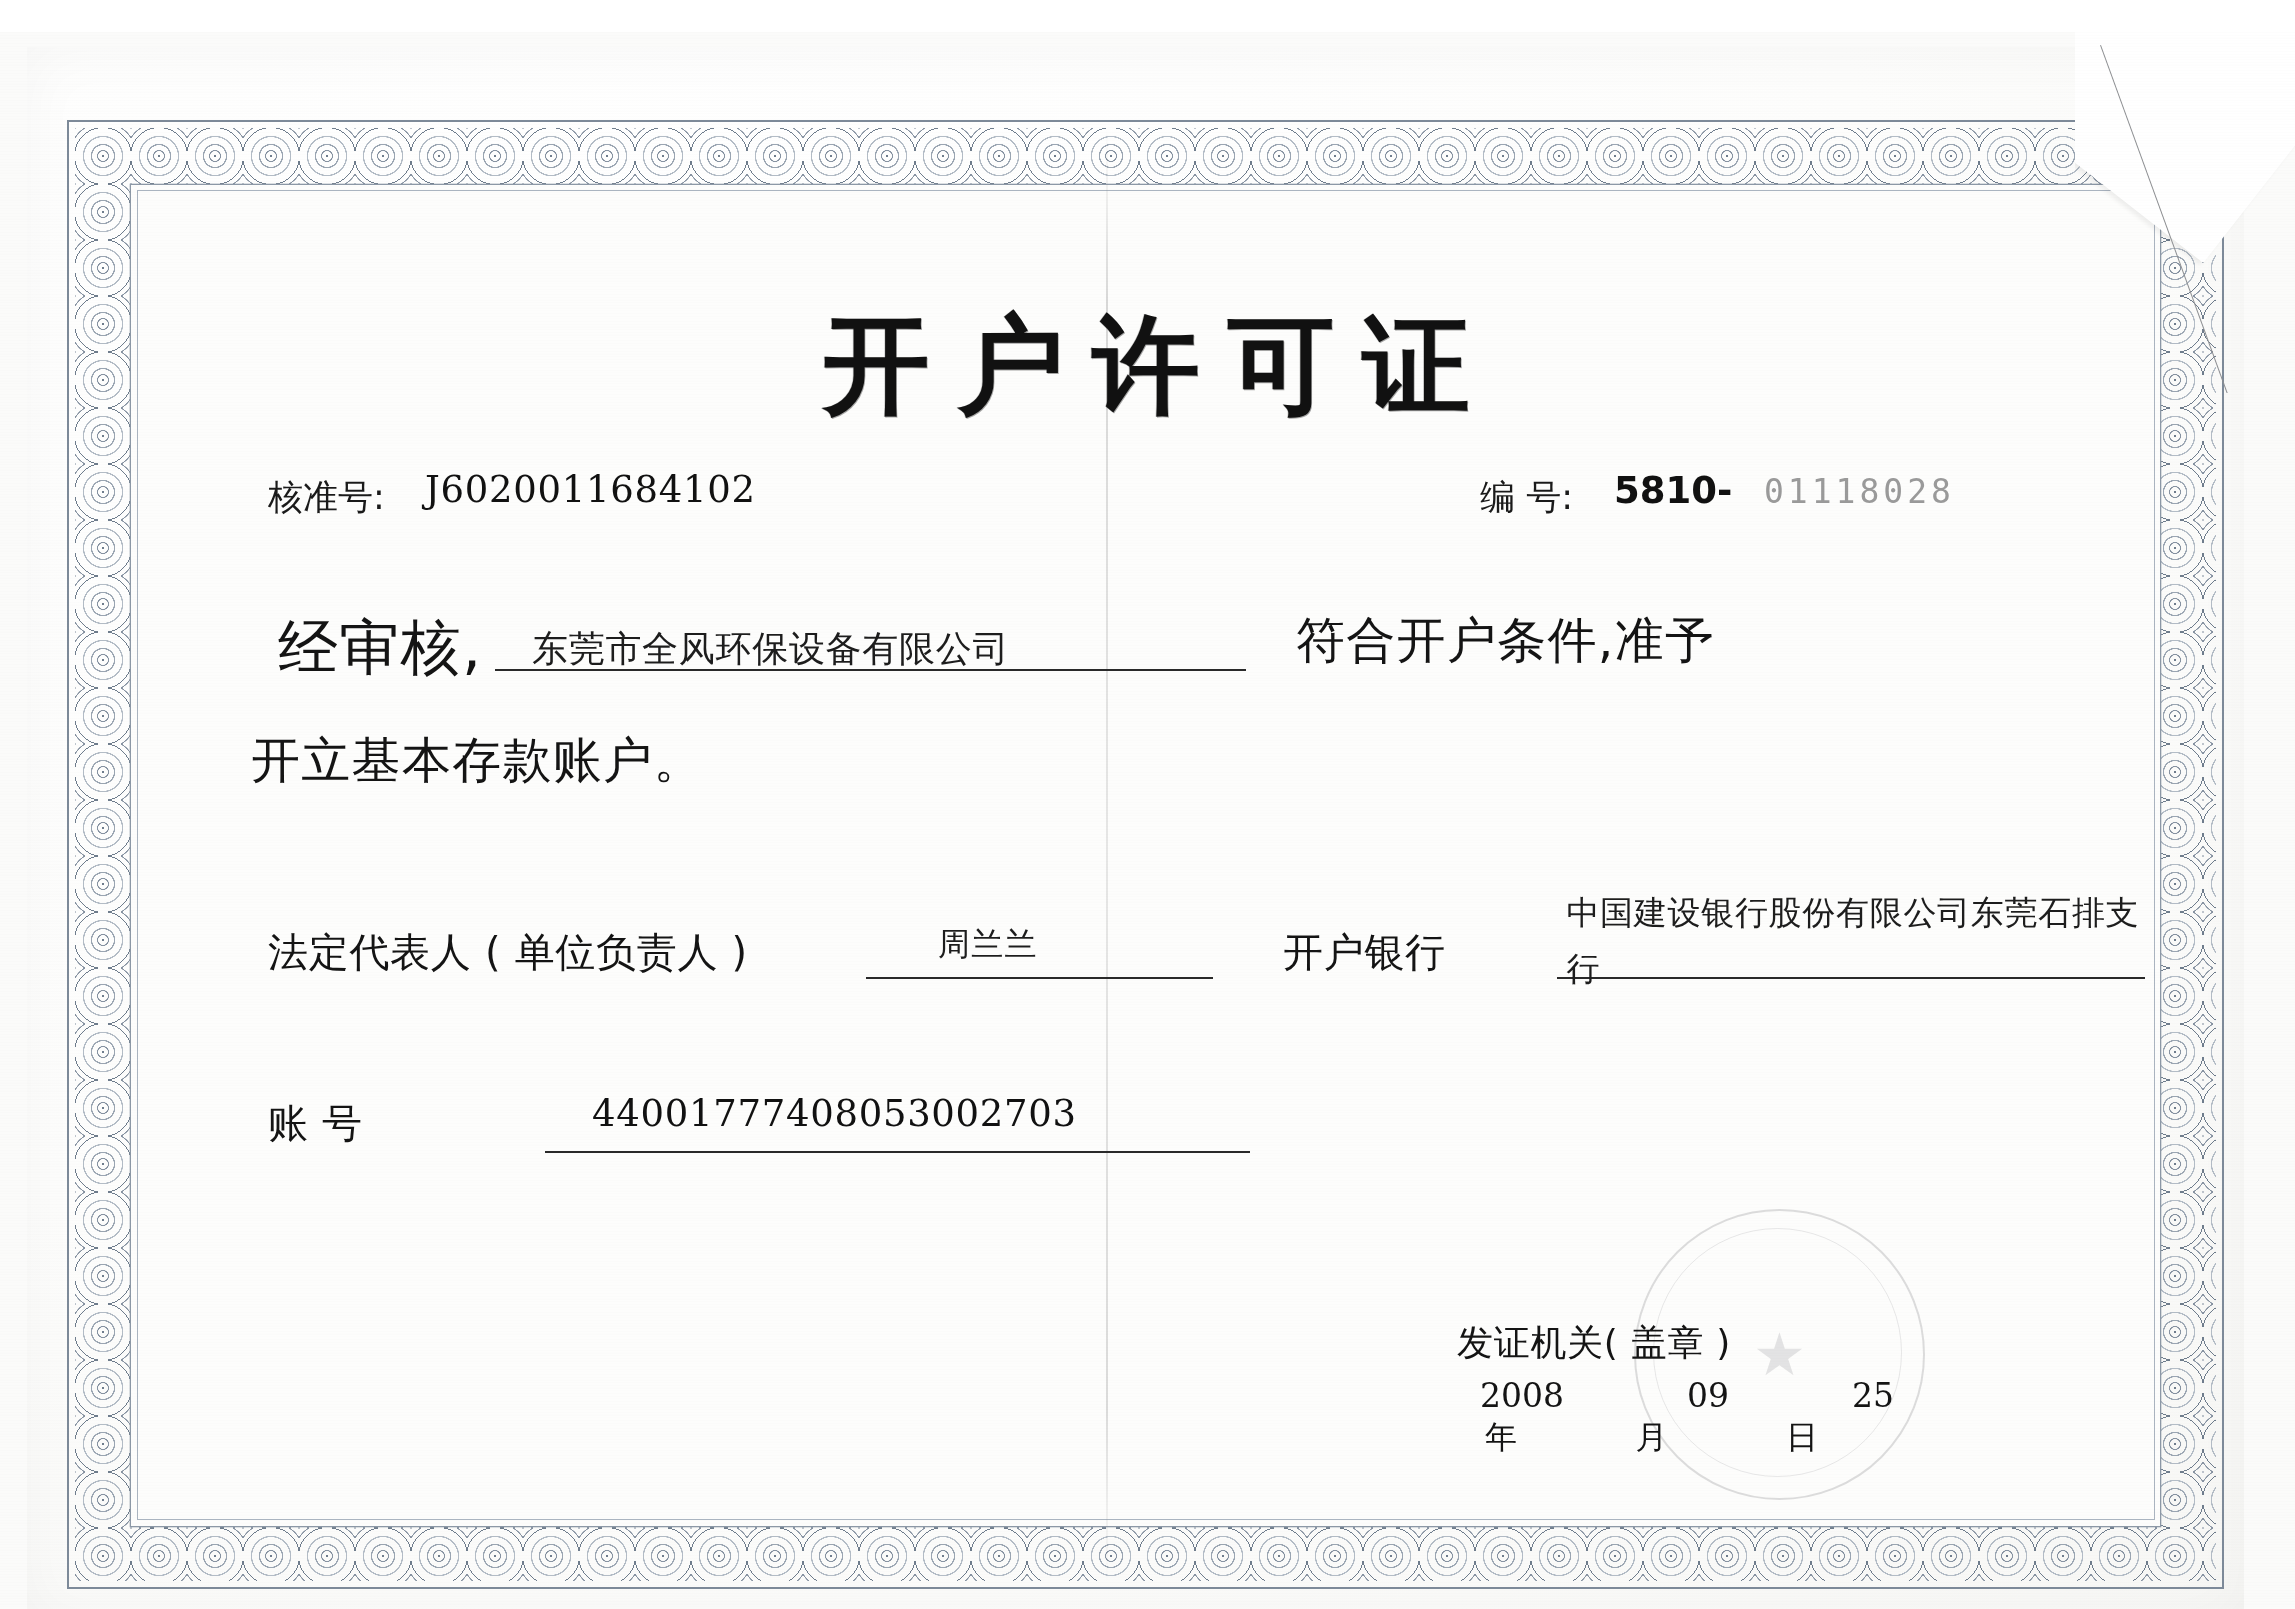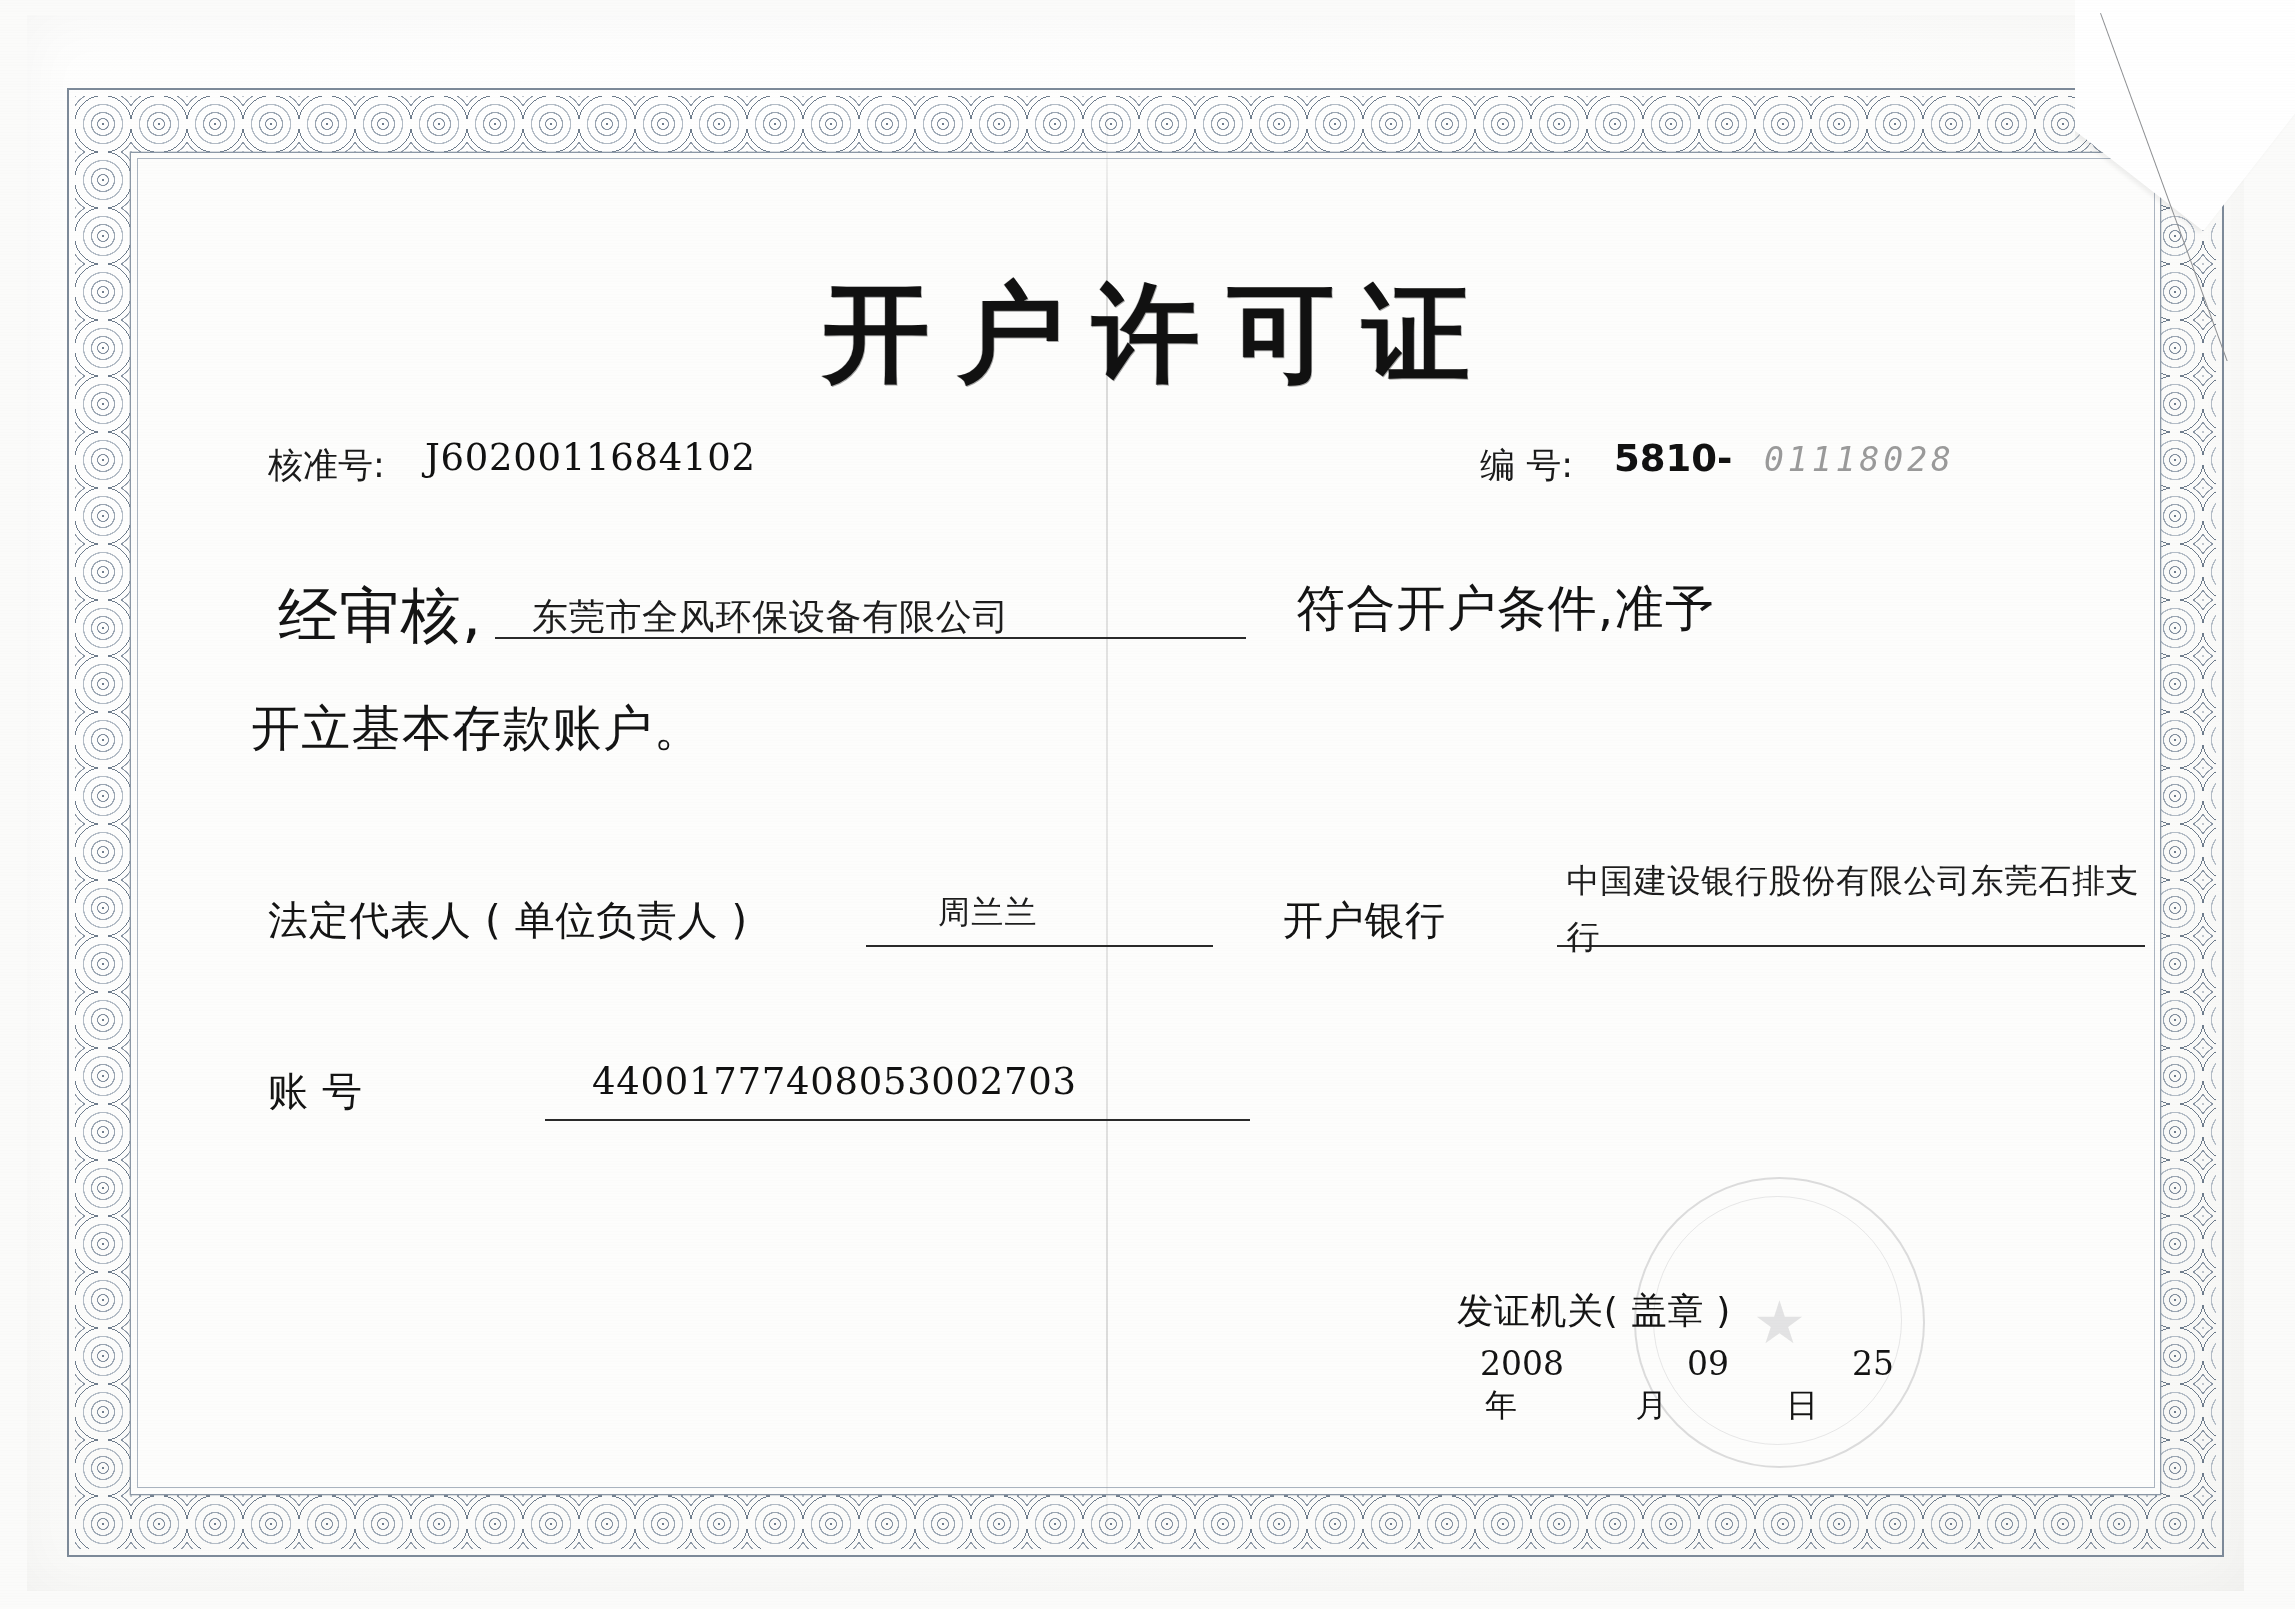--- a/index.html
+++ b/index.html
@@ -13,20 +13,21 @@
     font-family: "DejaVu Sans", "Liberation Sans", sans-serif;
     position: relative;
     overflow: hidden;
   }
 
   
   .scan {
     position: absolute;
     inset: 0;
     background: #fbfbfa;
+    margin-top: 32px;
   }
   .paper {
     position: absolute;
     left: 27px;
     top: 14.7px;
     width: 2217px;
     height: 1576px;
     background:
       radial-gradient(ellipse at 30% 20%, #ffffff 0%, #fdfdfc 55%, #f7f7f5 100%);
     box-shadow: inset 0 0 60px rgba(0,0,0,0.035);
@@ -195,21 +196,20 @@
     color: #111;
   }
   .value-serial-suffix {
     position: absolute;
     left: 1603px;
     top: 4px;
     font-family: "DejaVu Sans Mono", "Liberation Mono", monospace;
     font-size: 33px;
     letter-spacing: 4px;
     color: #9a9a9a;
-    font-style: italic;
   }
 
   
   .stmt-line1 {
     position: absolute;
     left: 0;
     top: 394px;
     width: 1970px;
     height: 73px;
   }

